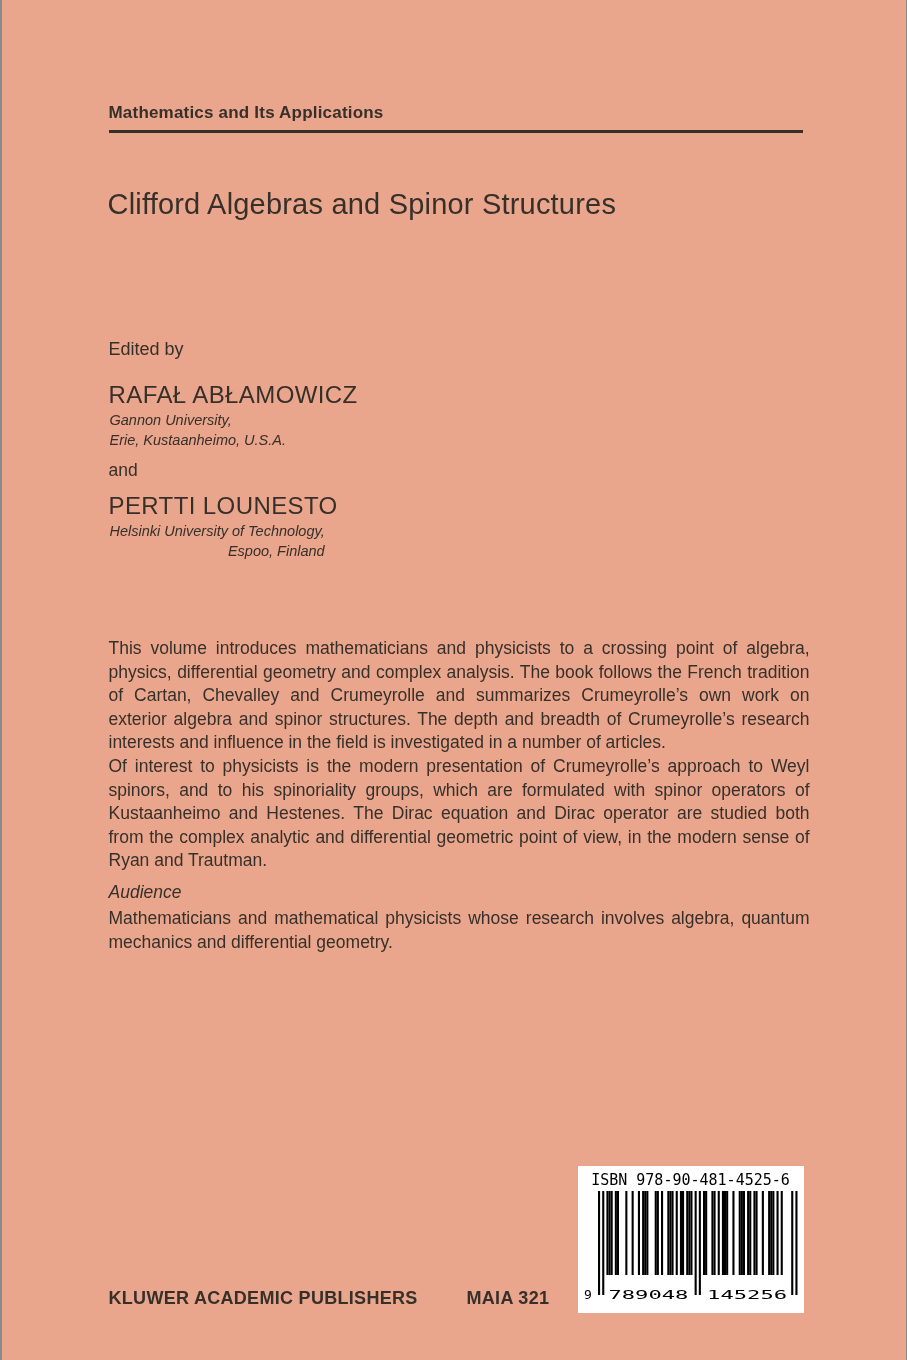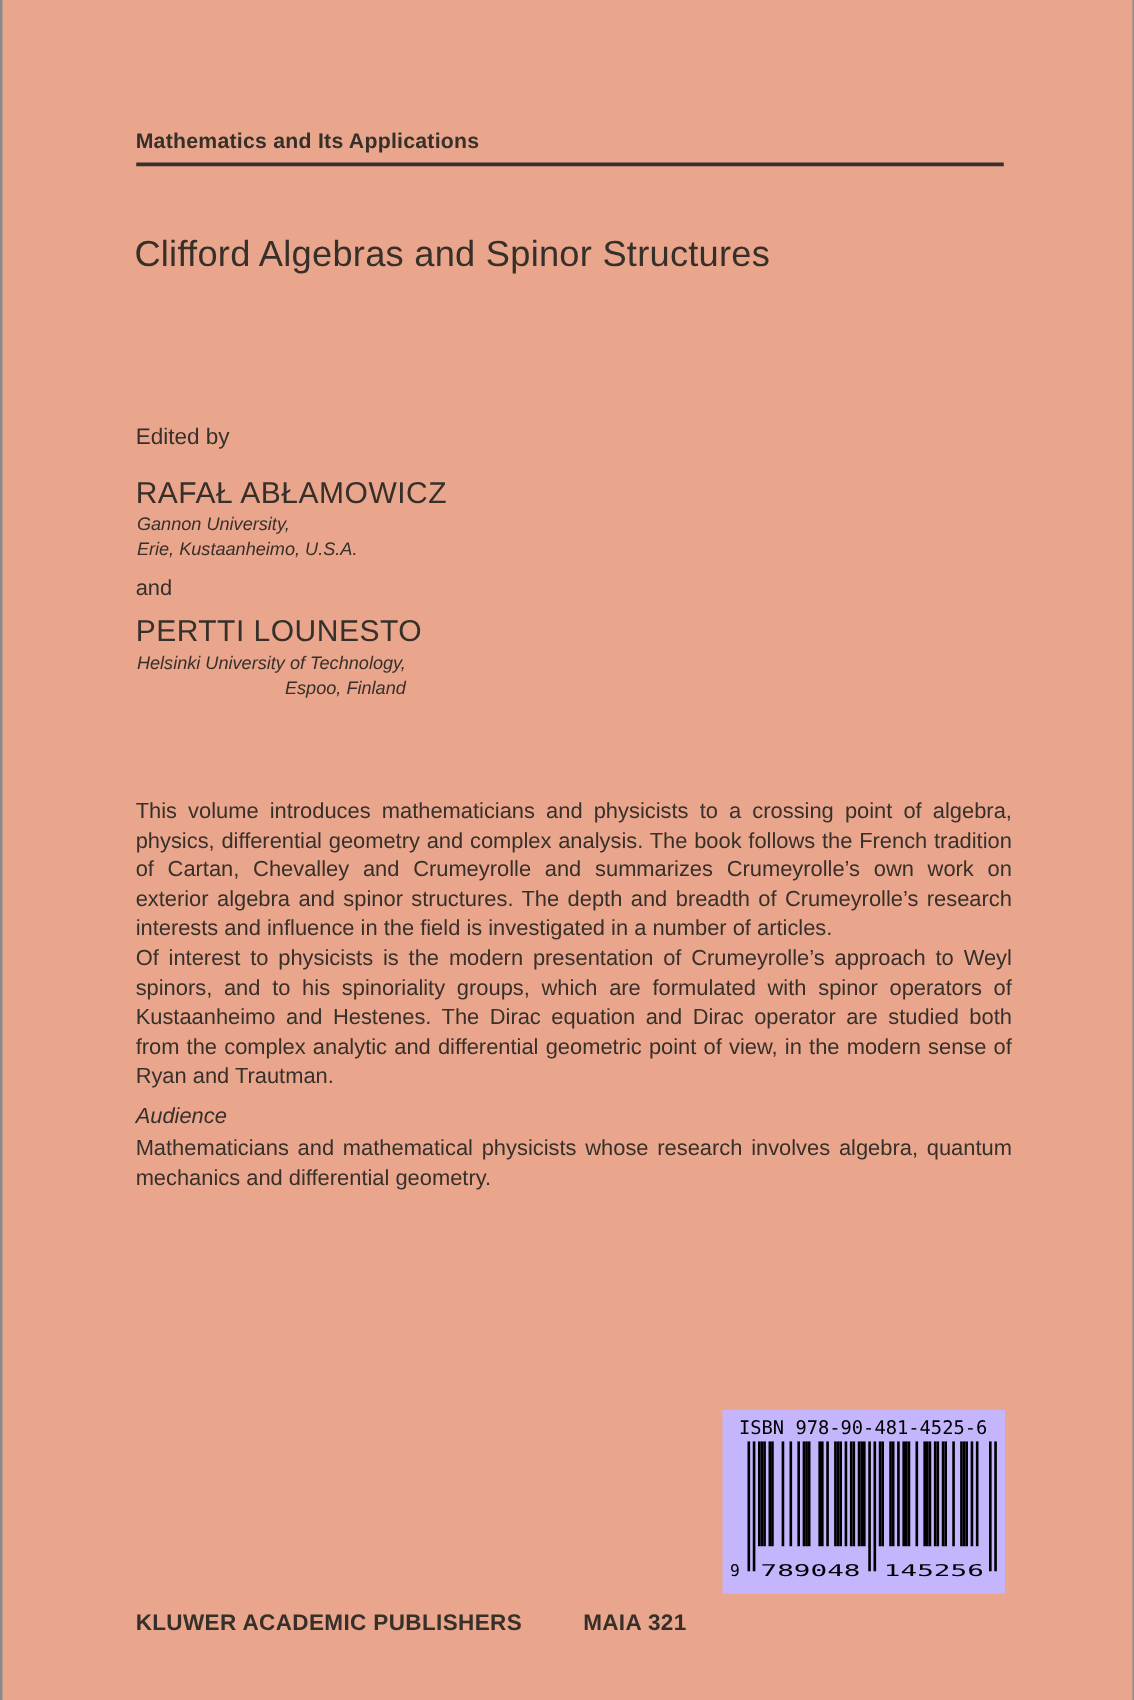--- a/index.html
+++ b/index.html
@@ -54,22 +54,22 @@
   }
   .publisher {
     position:absolute; left:107px; top:1288px;
     font-size:18px; font-weight:bold; letter-spacing:0.3px;
   }
   .series-code {
     position:absolute; left:465px; top:1288px;
     font-size:18px; font-weight:bold; letter-spacing:0.3px;
   }
   .barcode-box {
-    position:absolute; left:576px; top:1128px;
-    width:226px; height:147px; background:#c4b5fd;
+    position:absolute; left:576px; top:1166px;
+    width:226px; height:147px; background:#ffffff;
   }
   .isbn-label {
     margin-top:5px; text-align:center; color:#000;
     font-family:"DejaVu Sans Mono", monospace;
     font-size:15px; white-space:nowrap;
   }
   .barcode-svg { display:block; margin:2px auto 0; }
   .barcode-svg rect { fill:#000000; }
   .barcode-svg .bcd {
     font-family:"DejaVu Sans Mono", monospace;

